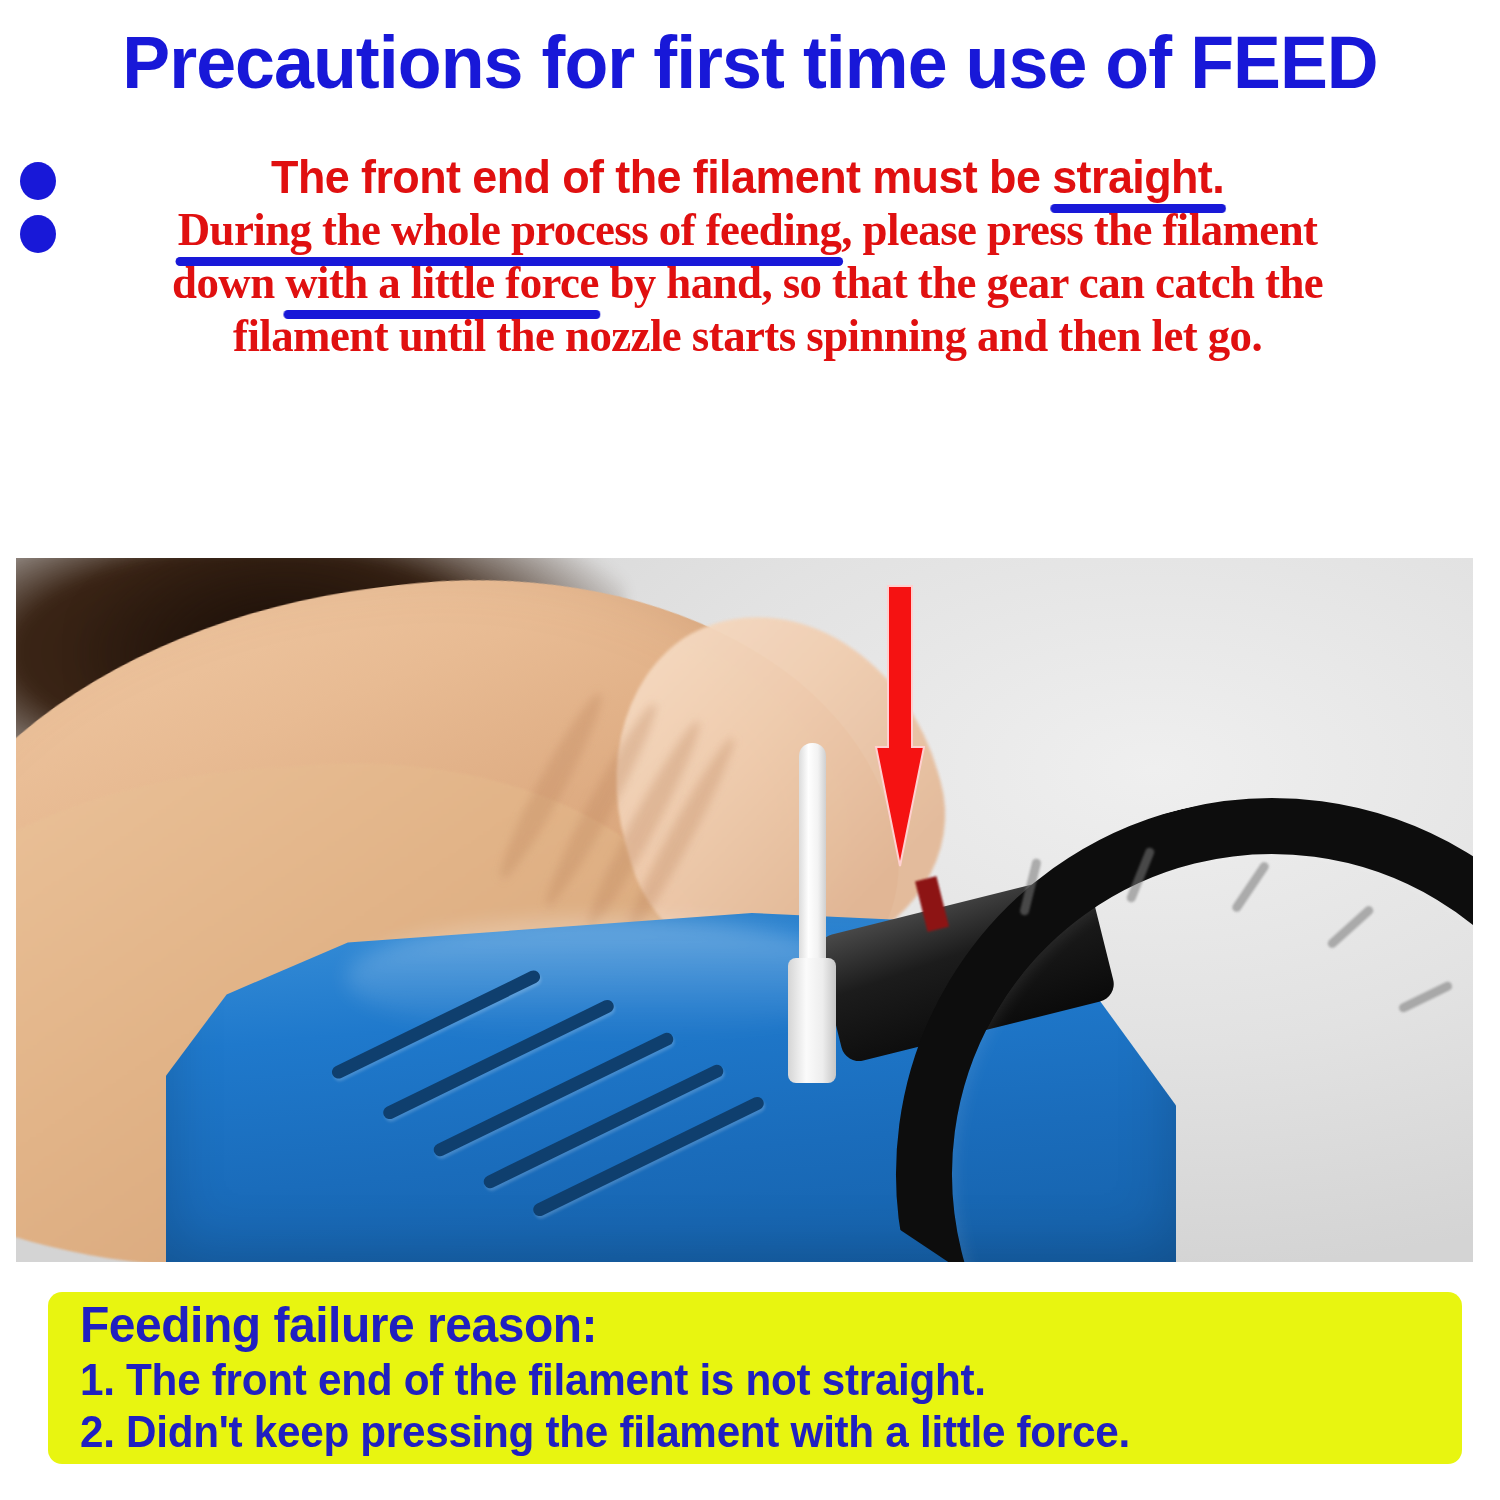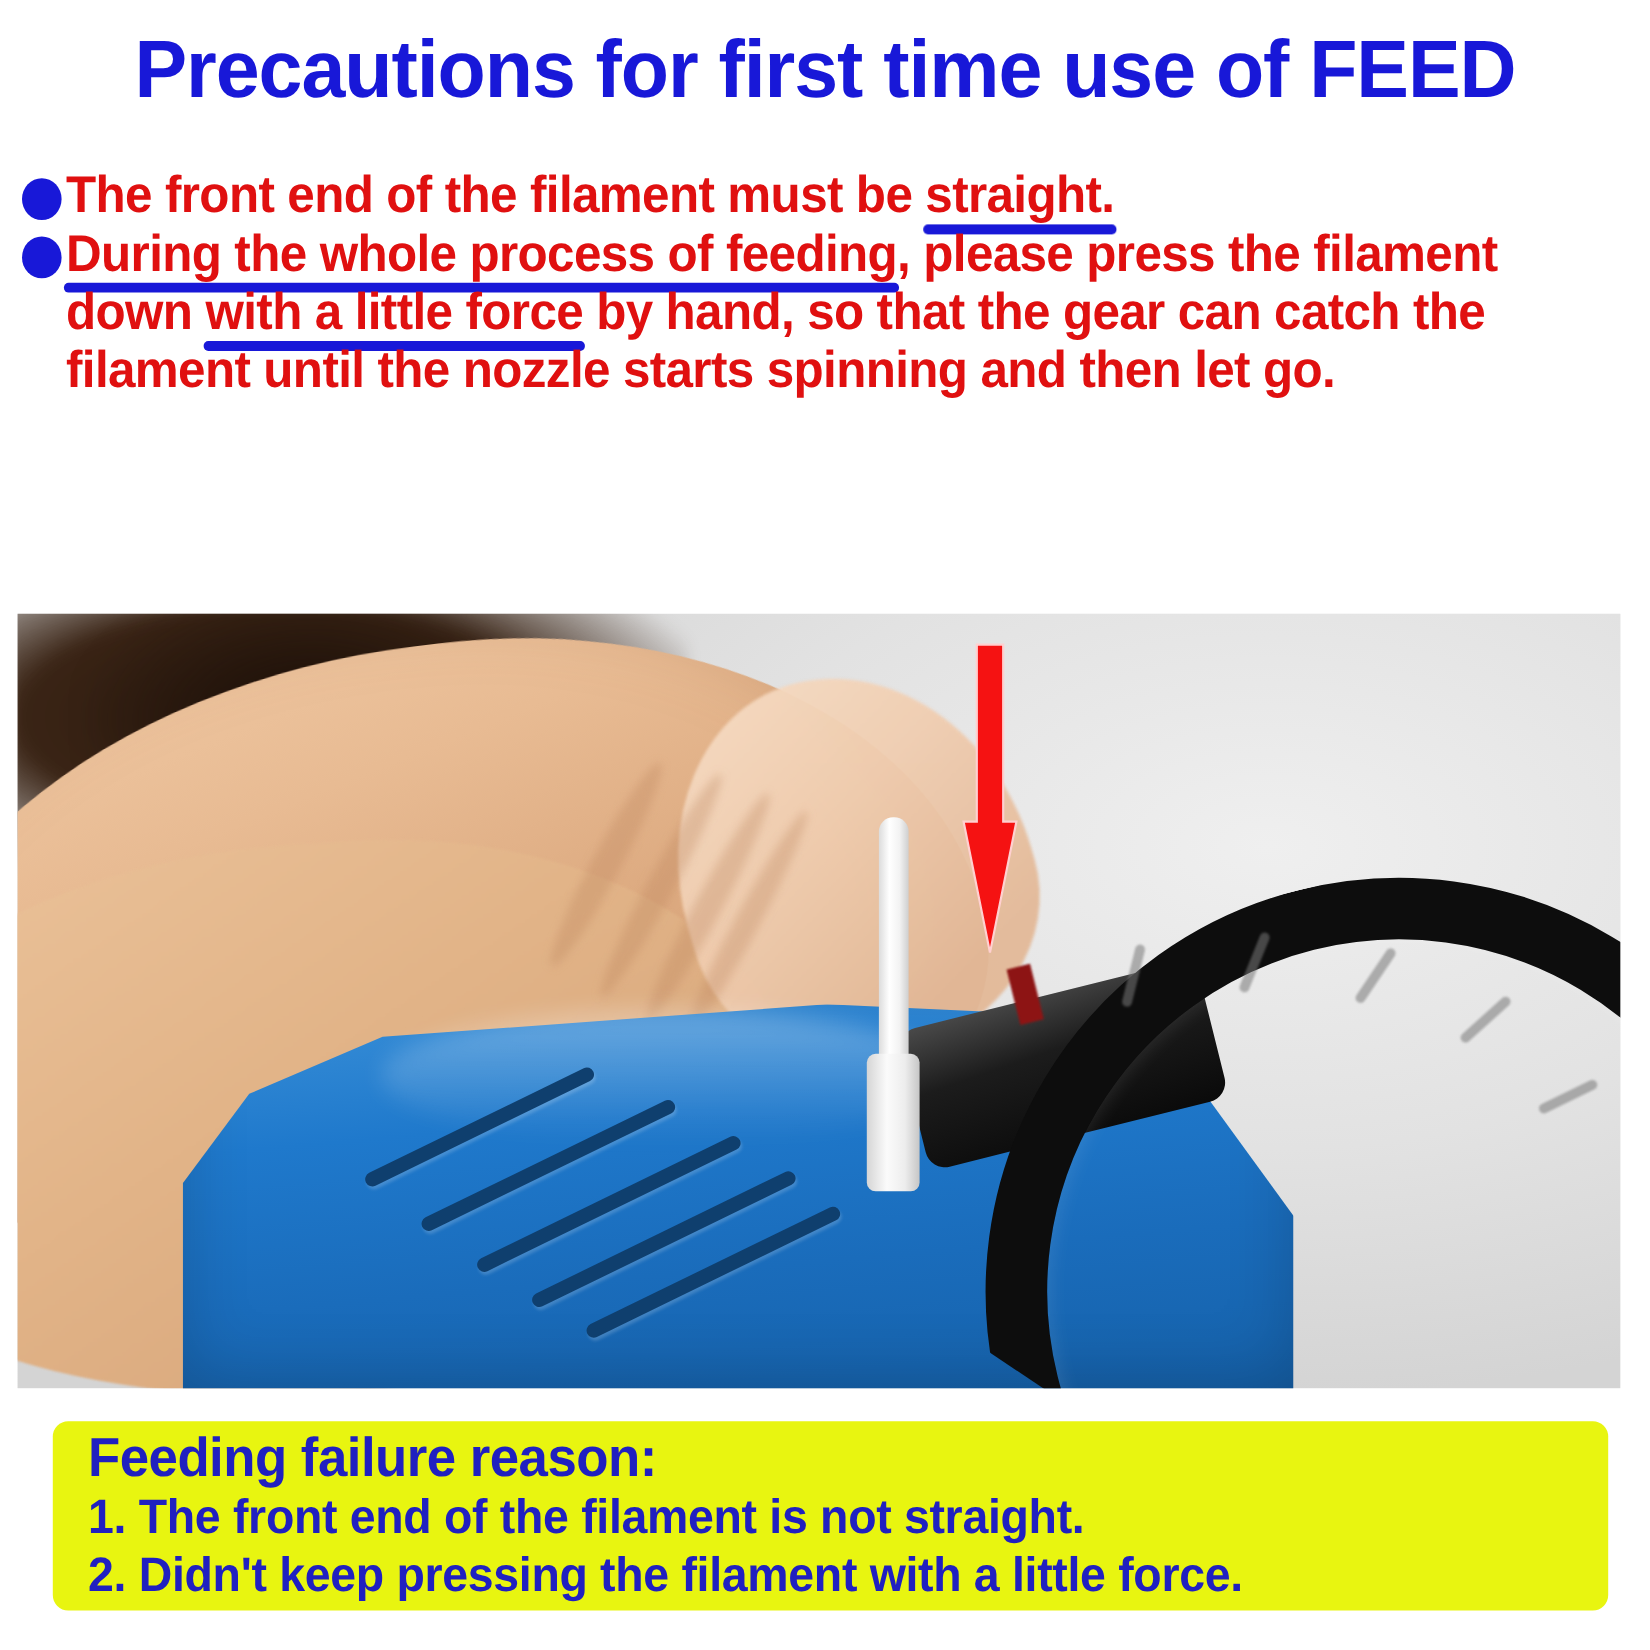--- a/index.html
+++ b/index.html
@@ -31,20 +31,21 @@
     transform-origin: center top;
     white-space: nowrap;
   }
 
   
   #bullets {
     position: absolute;
     left: 0px;
     top: 150px;
     width: 1500px;
+    text-align: center;
   }
   .bullet-block {
     position: relative;
     padding-left: 60px;
   }
   .bullet-dot {
     position: absolute;
     left: 20px;
     top: 12px;
     width: 36px;
@@ -292,21 +293,21 @@
 
 <div id="title">Precautions for first time use of FEED</div>
 
 <div id="bullets">
 
   <div class="bullet-block" style="height:53px;">
     <div class="bullet-dot"></div>
     <div class="btext"><span>The front end of the filament must be </span><span class="uline">straight.</span></div>
   </div>
 
-  <div class="bullet-block" style="margin-top:0px;">
+  <div class="bullet-block" style="margin-top:0px;font-family:Liberation Serif, serif;">
     <div class="bullet-dot"></div>
     <div class="btext"><span class="uline">During the whole process of feeding</span><span>, please press the filament</span></div>
     <div class="btext"><span>down </span><span class="uline">with a little force</span><span> by hand, so that the gear can catch the</span></div>
     <div class="btext">filament until the nozzle starts spinning and then let go.</div>
   </div>
 
 
 </div>
 
 <div id="photo">

